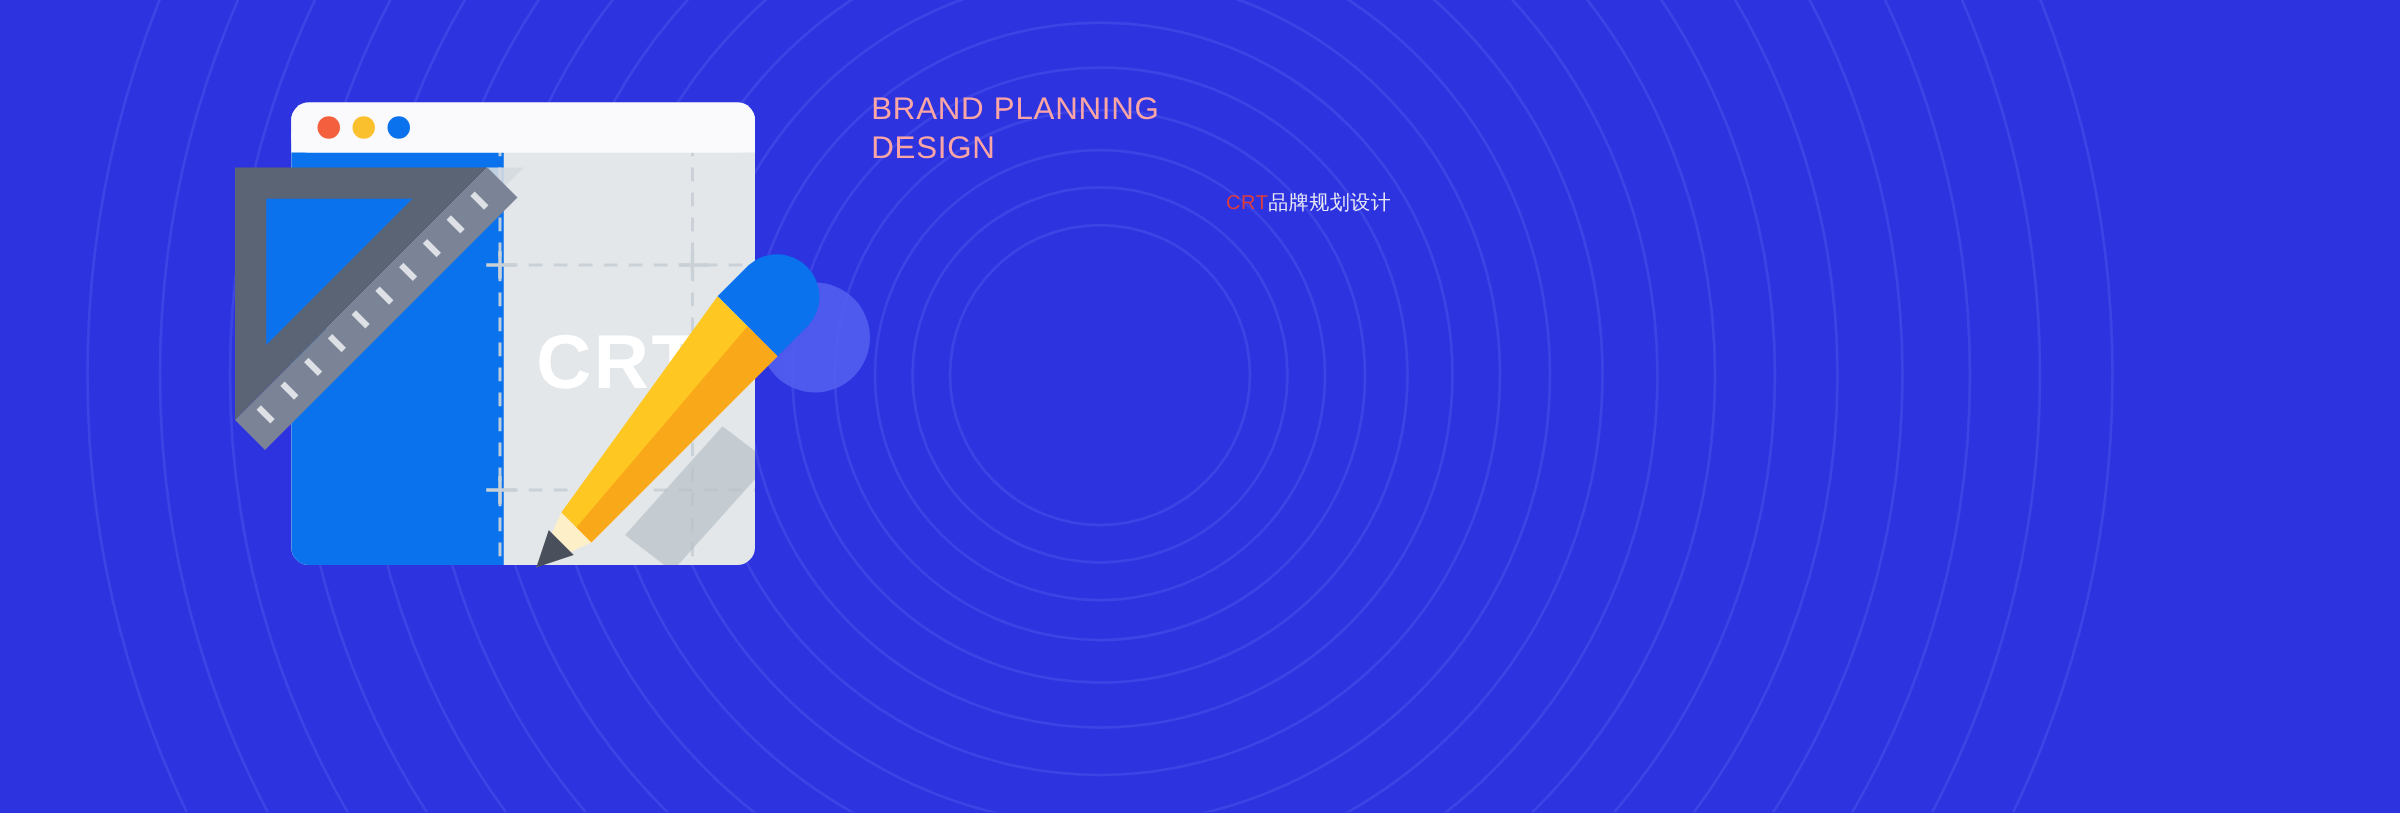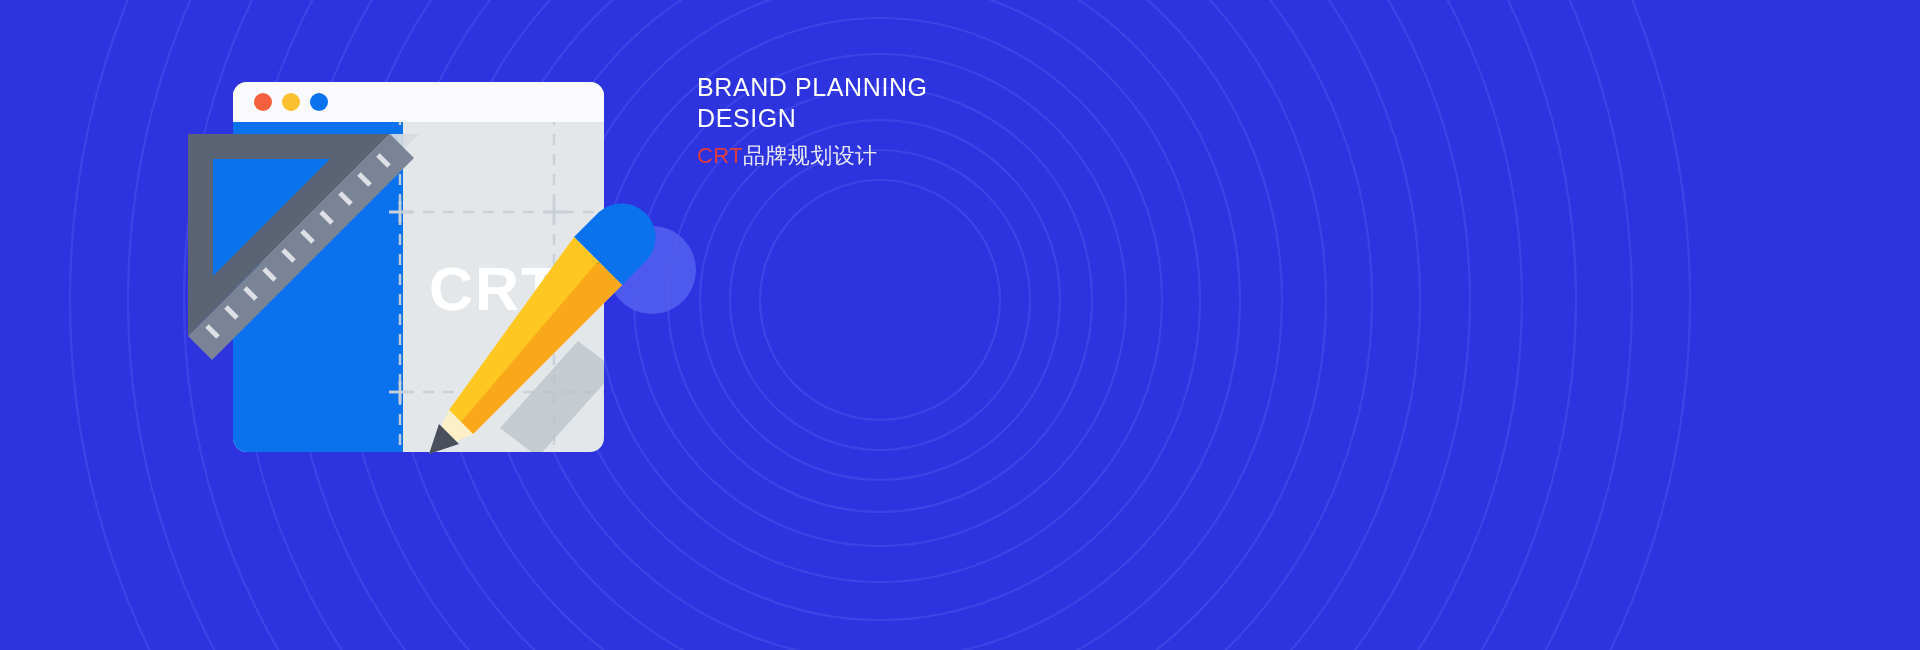--- a/index.html
+++ b/index.html
@@ -40,30 +40,31 @@
   
   .headline-block {
     position:absolute;
     left:697px; top:72px;
     width:700px;
   }
   .headline {
     font-size:25px;
     line-height:1.24;
     letter-spacing:0.6px;
-    color:#ffffff;
+    color:#fca5a5;
     font-weight:400;
     white-space:pre-line;
   }
   .subhead {
-    margin-top:7px;
-    font-size:22px;
+    margin-top:18px;
+    font-size:16px;
     letter-spacing:0.4px;
     color:#E8E8F4;
     font-weight:400;
+    text-align:center;
   }
   .subhead .crt-red { color:#E03C3C; }
 
   .tagline-block {
     position:absolute;
     left:695px; top:325px;
     width:1100px;
   }
   .tagline-en {
     font-size:31px;

